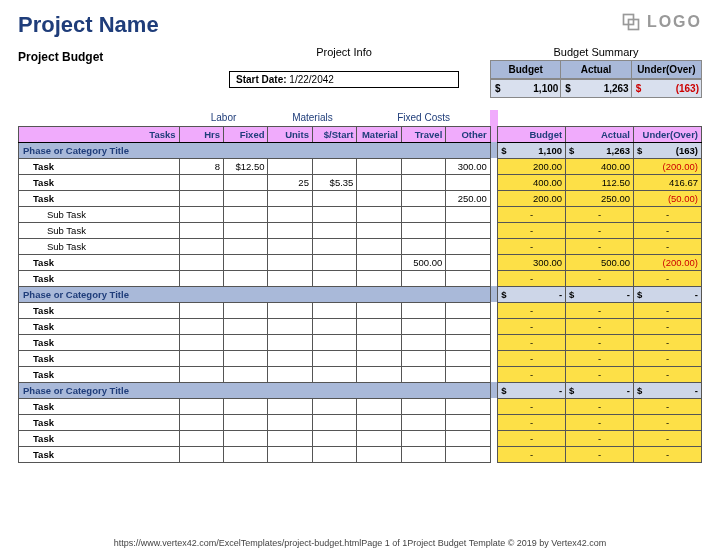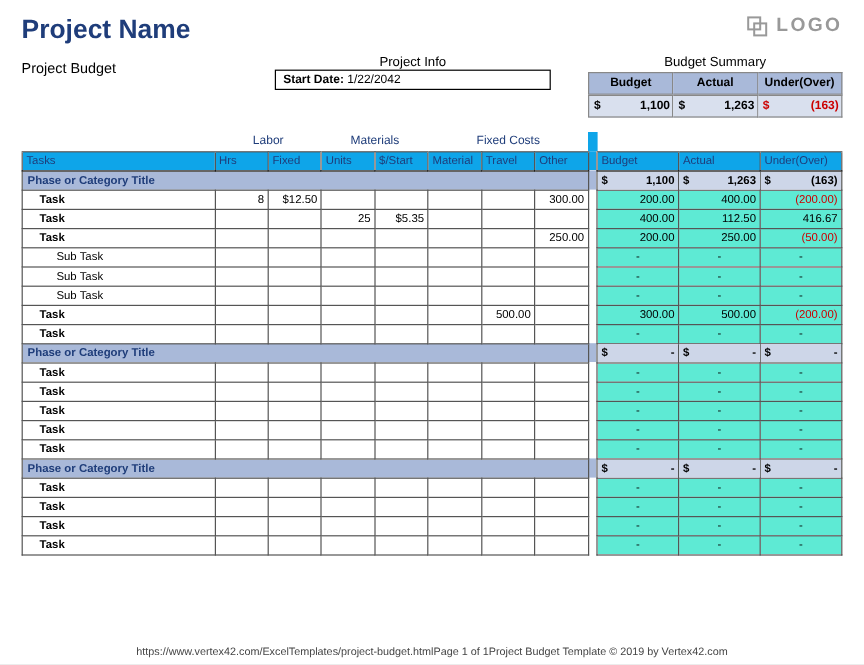--- a/index.html
+++ b/index.html
@@ -1,49 +1,49 @@
 <!DOCTYPE html>
 <html><head>
 <meta charset="utf-8">
 <style>
 html,body{margin:0;padding:0;font-family:Arial,Helvetica,sans-serif;font-size:11px;color:#000;background:#ccc}
 .page{width:720px;height:554px;background:#fff;box-sizing:border-box;position:relative;padding:12px 18px 0 18px}
 .title{color:#1f3d7a;font-size:22px;font-weight:700;margin-bottom:6px}
 .headrow{display:flex;justify-content:space-between;align-items:flex-start}
-.sub{font-weight:400;font-size:12px;margin-top:4px}
+.sub{font-weight:700;font-size:12px;margin-top:4px}
 .logo{display:flex;align-items:center;gap:6px;color:#999;font-weight:700;letter-spacing:2px;font-size:16px}
 .logo svg{width:20px;height:20px}
 .info-section{display:flex;justify-content:space-between;align-items:flex-start;margin-top:2px}
 .info-left{width:180px}
 .info-center{width:230px}
-.info-title{text-align:center;font-size:11px;margin-bottom:0}
+.info-title{text-align:center;font-size:11px;margin-bottom:13px}
 .infobox{border:1px solid #000;padding:2px 6px;font-size:10px}
 .infobox+.infobox{border-top:none}
 .summary{width:212px}
 .sumtitle{text-align:center;font-size:11px;margin-bottom:2px}
 .sumrow{display:flex}
 .sumcell{flex:1;text-align:center;font-size:10px;padding:3px 2px;border:1px solid #888;border-left:none}
 .sumcell:first-child{border-left:1px solid #888}
 .sumhdr .sumcell{background:#a9b9d9;font-weight:700}
 .sumval .sumcell{background:#d9e0ee;text-align:right;font-weight:700;position:relative;padding-left:10px}
 .sumval .sumcell .dol{position:absolute;left:4px}
 .neg{color:#c00}
 table.main{border-collapse:collapse;width:100%;margin-top:12px;table-layout:fixed}
 table.main th,table.main td{border:1px solid #555;font-size:9.5px;padding:2px 3px;height:16px;box-sizing:border-box;overflow:hidden}
 table.main .grp{background:#fff;border:none;text-align:center;font-weight:400;color:#1f3d7a;font-size:10px;border-bottom:1px solid #555}
-table.main thead th{background:#0ea5e9;font-weight:400;text-align:left;color:#1f3d7a;border-top:none}
+table.main thead th{background:#f0abfc;font-weight:700;text-align:right;color:#1f3d7a;border-top:none}
 table.main thead tr.h2 th{border-bottom:1px solid #000}
 .taskcol{text-align:center;color:#1f3d7a}
 .gap{border:none !important;background:#fff;width:6px}
 .sumh{background:#a9b9d9;font-weight:700;text-align:center}
 .phaserow td{background:#a9b9d9;font-weight:700;color:#1f3d7a}
 .phaserow .sumtd{background:#cdd6e8;color:#000;text-align:right;position:relative;padding-left:10px}
 .phaserow .sumtd .dol{position:absolute;left:3px}
 td.num{text-align:right}
-td.sumtd{background:#5eead4;text-align:right}
+td.sumtd{background:#fde047;text-align:right}
 .indent1{padding-left:14px !important;font-weight:700}
 .indent2{padding-left:28px !important}
 .footer{position:absolute;bottom:6px;left:18px;right:18px;display:flex;justify-content:center;font-size:9px;color:#444}
 colgroup col.c-task{width:130px}
 colgroup col.c-s{width:36px}
 colgroup col.c-gap{width:6px}
 colgroup col.c-sum{width:55px}
 </style>
 </head>
 <body>

